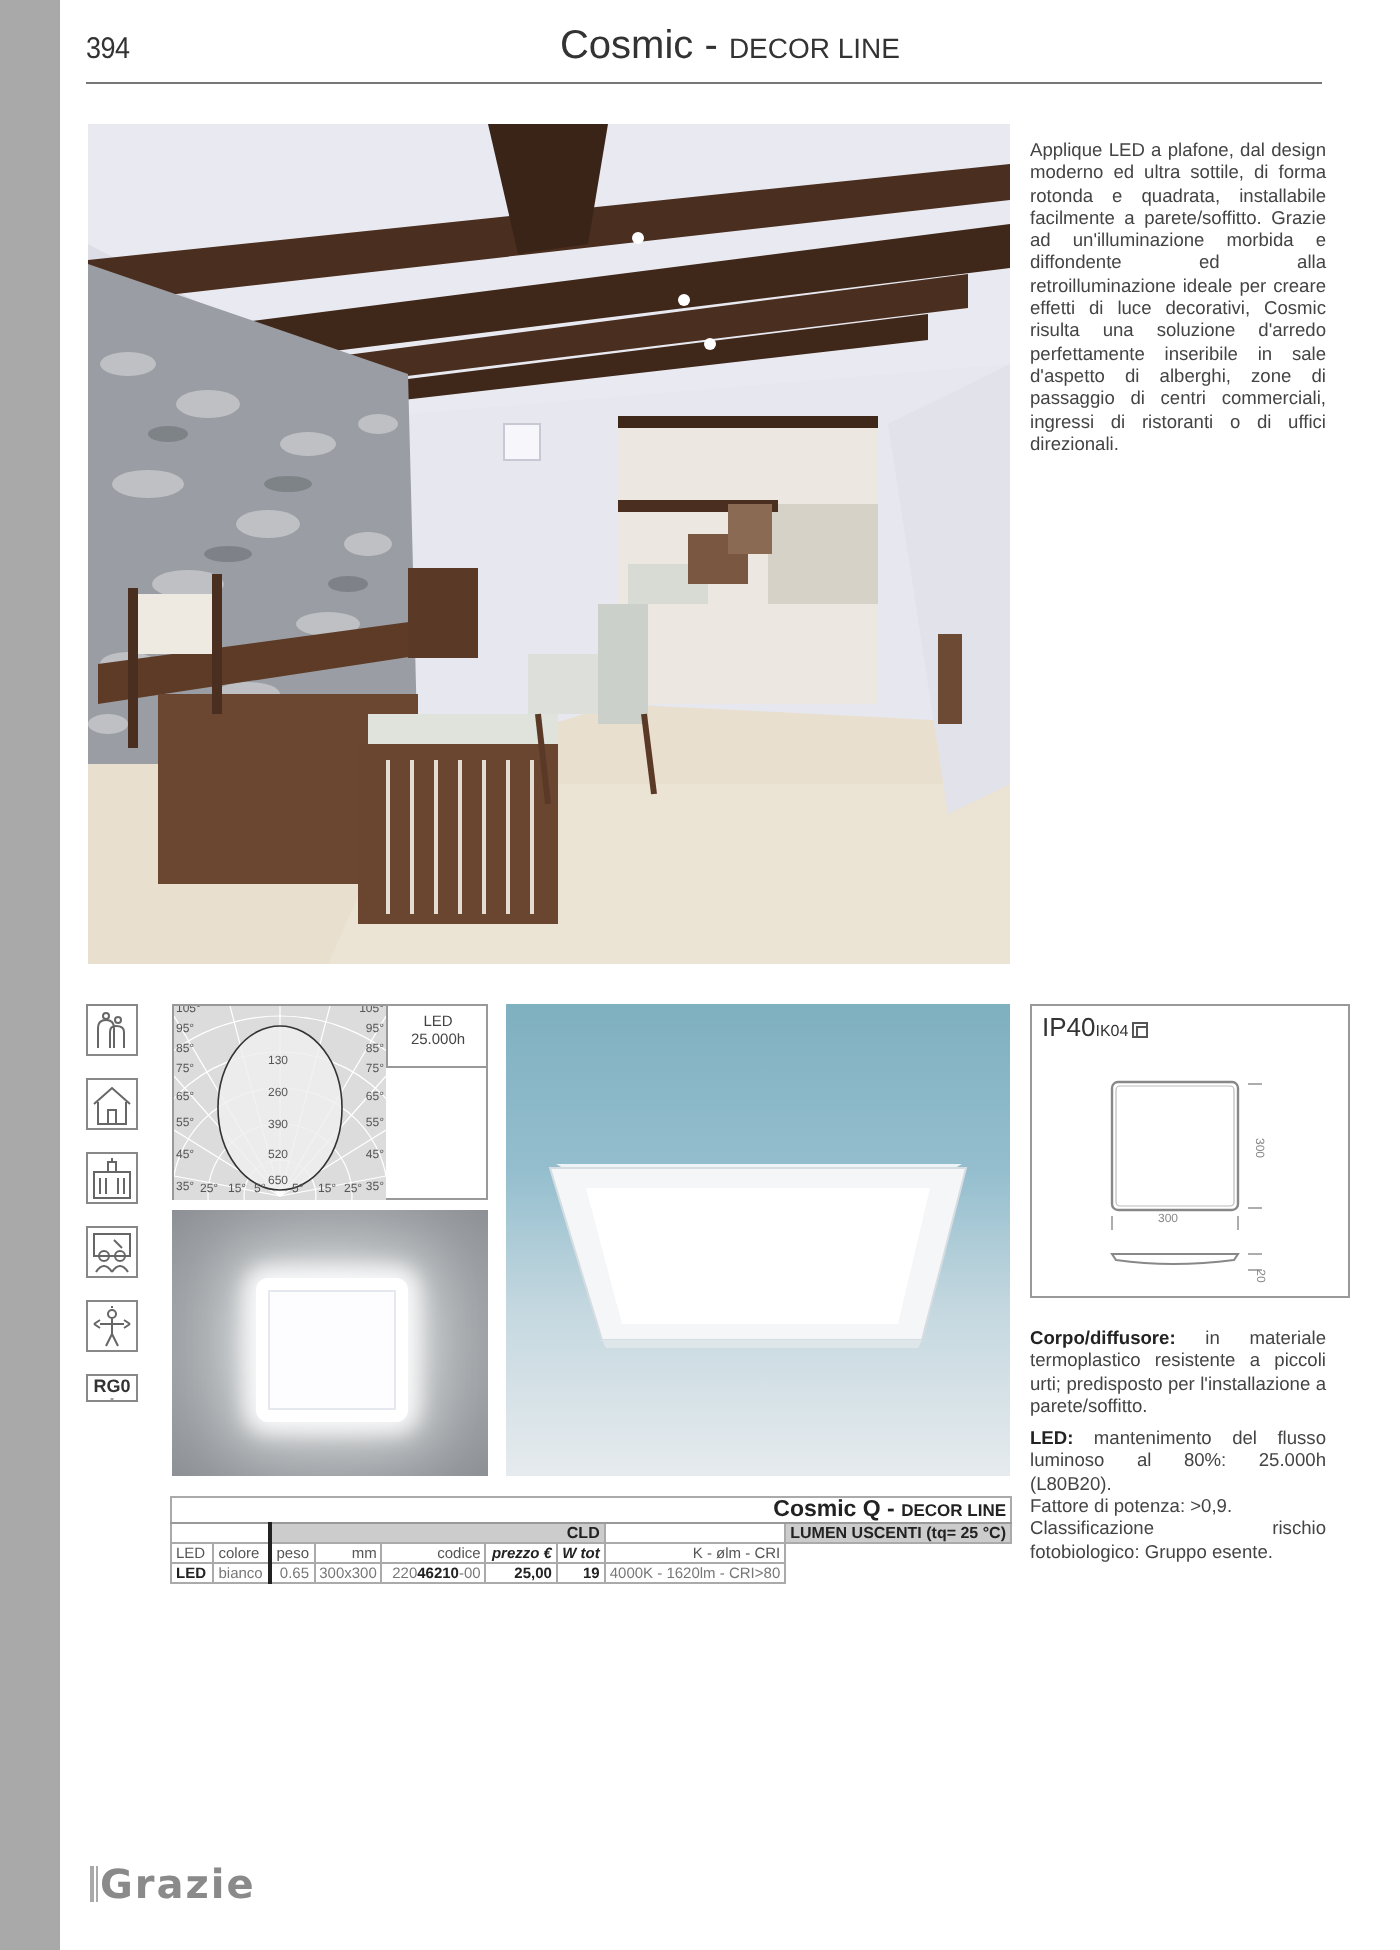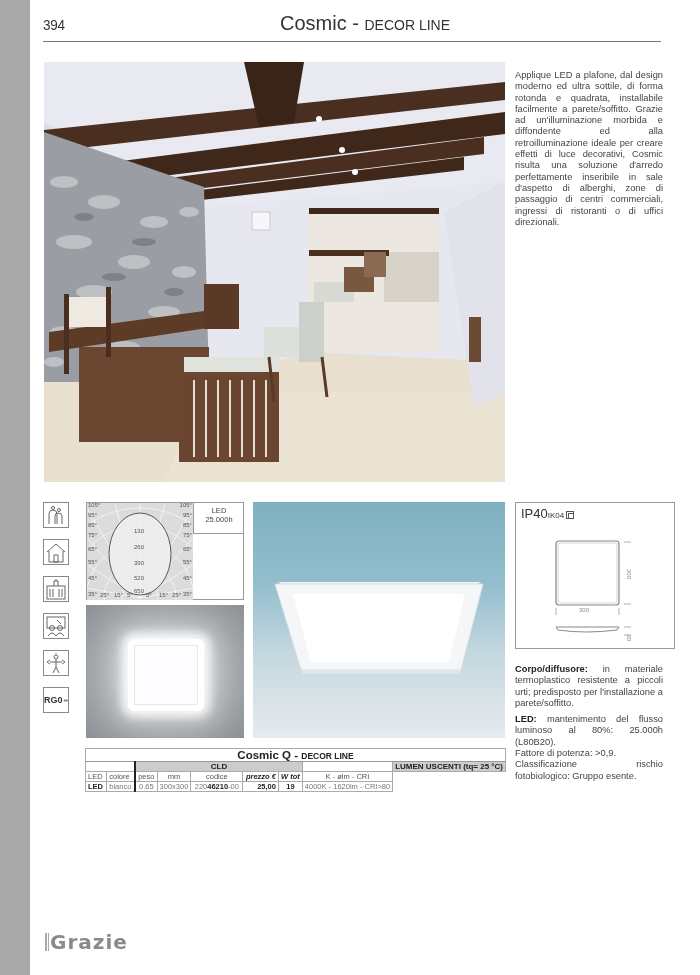--- a/index.html
+++ b/index.html
@@ -14,21 +14,21 @@
   .header-rule { position: absolute; left: 43px; top: 41px; width: 618px; height: 1px; background: #777; }
 
   .hero { position: absolute; left: 44px; top: 62px; width: 461px; height: 420px; overflow: hidden; background: #e8e4dc; }
   .hero svg { display: block; }
 
   .desc { position: absolute; left: 515px; top: 70px; width: 148px; font-size: 9.3px; line-height: 11.3px; color: #444; text-align: justify; }
 
   .icon-col { position: absolute; left: 43px; top: 502px; width: 26px; }
   .cert-icon { width: 26px; height: 26px; border: 1px solid #888; background: #fff; margin-bottom: 11px; display: flex; align-items: center; justify-content: center; }
   .cert-icon svg { display: block; }
-  .rg-icon { width: 26px; height: 26px; border: 1px solid #888; background: #fff; display: flex; flex-direction: row; align-items: center; justify-content: flex-start; }
+  .rg-icon { width: 26px; height: 14px; border: 1px solid #888; background: #fff; display: flex; flex-direction: column; align-items: center; justify-content: flex-start; }
   .rg-icon .rg-text { font-size: 9px; font-weight: bold; line-height: 11px; color: #333; }
 
   .photometric { position: absolute; left: 86px; top: 502px; width: 158px; height: 98px; border: 1px solid #999; background: #fff; }
   .polar { position: absolute; left: 0; top: 0; width: 106px; height: 97px; background: #ddd; overflow: hidden; }
   .polar svg { display: block; }
   .polar-labels span { position: absolute; font-size: 6px; color: #555; }
   .led-info { position: absolute; left: 106px; top: 0; width: 51px; height: 31px; border-left: 1px solid #999; border-bottom: 1px solid #999; text-align: center; font-size: 7.5px; color: #444; line-height: 9px; padding-top: 3px; }
 
   .prod-photo-1 { position: absolute; left: 86px; top: 605px; width: 158px; height: 133px; background: radial-gradient(ellipse at center, #dfe3e6 0%, #a9adb0 55%, #8c9094 100%); overflow: hidden; }
   .prod-photo-1 .glow { position: absolute; left: 42px; top: 34px; width: 76px; height: 72px; border-radius: 6px; background: #fff; box-shadow: 0 0 10px 6px rgba(255,255,255,0.85), 0 0 24px 14px rgba(255,255,255,0.35); }
@@ -41,21 +41,21 @@
   .ip-title .ik { font-size: 8px; }
   .ip-title .class2 { display: inline-block; width: 8px; height: 8px; border: 1px solid #555; position: relative; vertical-align: middle; margin-left: 2px; }
   .ip-title .class2::after { content: ""; position: absolute; left: 1px; top: 1px; width: 4px; height: 4px; border: 1px solid #555; }
   .dim-draw { position: absolute; left: 0; top: 0; }
 
   .tech { position: absolute; left: 515px; top: 664px; width: 148px; font-size: 9.3px; line-height: 11.3px; color: #444; text-align: justify; }
   .tech p { margin-bottom: 5px; }
   .tech b { color: #222; margin-top: 48px; }
 
   .spec-table { position: absolute; left: 85px; top: 748px; width: 421px; border-collapse: collapse; font-size: 7.5px; color: #555; }
-  .spec-table td { border: 1px solid #aaa; height: 10px; padding: 0 2px; text-align: center; white-space: nowrap; }
+  .spec-table td { border: 1px solid #aaa; height: 10px; padding: 0 2px; text-align: right; white-space: nowrap; }
   .spec-table .title-row td { height: 13px; font-size: 11.5px; font-weight: bold; color: #222; border-bottom: 1px solid #999; }
   .spec-table .title-row .sm { font-size: 8.5px; }
   .spec-table .grp td.gray { background: #ccc; font-weight: bold; color: #222; font-size: 8px; }
   .spec-table .hdr td { color: #555; }
   .spec-table .hdr td.bold { font-weight: bold; color: #222; font-style: italic; }
   .spec-table .row td { color: #777; }
   .spec-table .row td.b { font-weight: bold; color: #222; }
   .spec-table td.left { text-align: left; }
   .spec-table td.right { text-align: right; }
   .spec-table .thick { border-left: 2px solid #222; }

